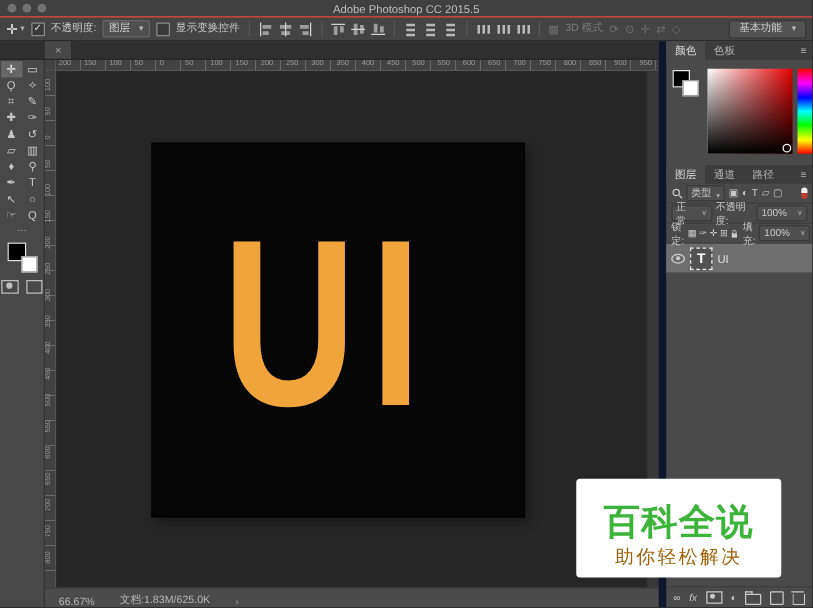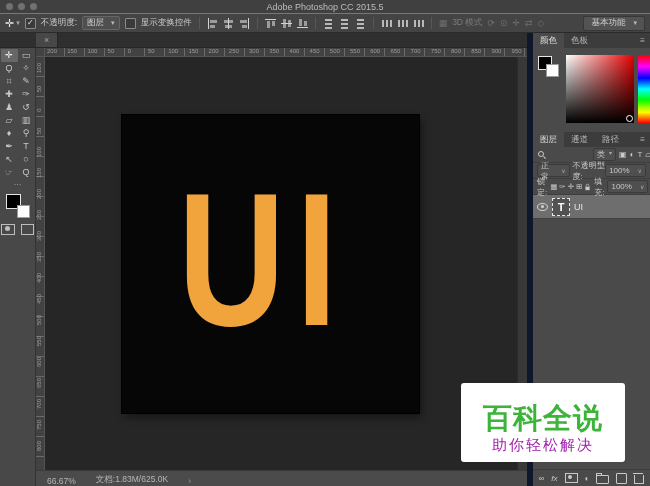--- a/index.html
+++ b/index.html
@@ -98,21 +98,21 @@
           background:linear-gradient(to top,#000,rgba(0,0,0,0)),linear-gradient(to right,#fff,#e60000);}
   .cmark{position:absolute;right:1px;bottom:1px;width:5px;height:5px;border:1px solid #fff;border-radius:50%;}
   .huebar{position:absolute;left:105px;top:7px;width:12px;height:68px;
           background:linear-gradient(to bottom,#f00,#f0f 17%,#00f 34%,#0ff 50%,#0f0 66%,#ff0 84%,#f00);}
   .filterrow{height:15px;display:flex;align-items:center;gap:3px;padding:0 4px;
              border-bottom:1px solid #3e3e3e;font-size:8px;color:#c9c9c9;}
   .mag{width:9px;height:9px;position:relative;flex:none;}
   .mag::before{content:"";position:absolute;left:1px;top:1px;width:4px;height:4px;border:1px solid #c9c9c9;border-radius:50%;}
   .mag::after{content:"";position:absolute;left:6px;top:7px;width:3px;height:1px;background:#c9c9c9;transform:rotate(45deg);}
   .fdd{background:#4f4f4f;border:1px solid #3a3a3a;border-radius:2px;height:11px;display:flex;
-       align-items:flex-start;gap:4px;padding:0 3px;margin-left:44px;}
+       align-items:flex-end;gap:4px;padding:0 3px;}
   .fdd::after{content:"▾";font-size:6px;color:#aaa;}
   .fic{font-size:8px;color:#c9c9c9;}
   .ftoggle{margin-left:auto;width:5px;height:9px;border-radius:3px;
            background:linear-gradient(#eee 50%,#c03a33 50%);}
   .blendrow,.lockrow{height:15px;display:flex;align-items:center;gap:3px;padding:0 4px;
                      font-size:8px;color:#c9c9c9;border-bottom:1px solid #3e3e3e;}
   .bdd{background:#4f4f4f;border:1px solid #3a3a3a;border-radius:2px;height:11px;
        display:flex;align-items:center;gap:8px;padding:0 3px;}
   .bdd::after{content:"∨";font-size:6px;color:#aaa;}
   .lockics{display:flex;gap:2px;align-items:center;font-size:7.5px;color:#c9c9c9;}
@@ -370,16 +370,16 @@
       <span class="maskbtn"></span>
       <span>◐</span>
       <span class="folder"></span>
       <span class="newlayer"></span>
       <span class="trash"></span>
     </div>
   </div>
 
   <div id="wm">
     <span class="t" style="color: rgb(60, 180, 58);">百科全说</span>
-    <span class="s" style="color: #a21caf;">助你轻松解决</span>
+    <span class="s" style="color: #a16207;">助你轻松解决</span>
   </div>
 
 </div>
 
 </body></html>

